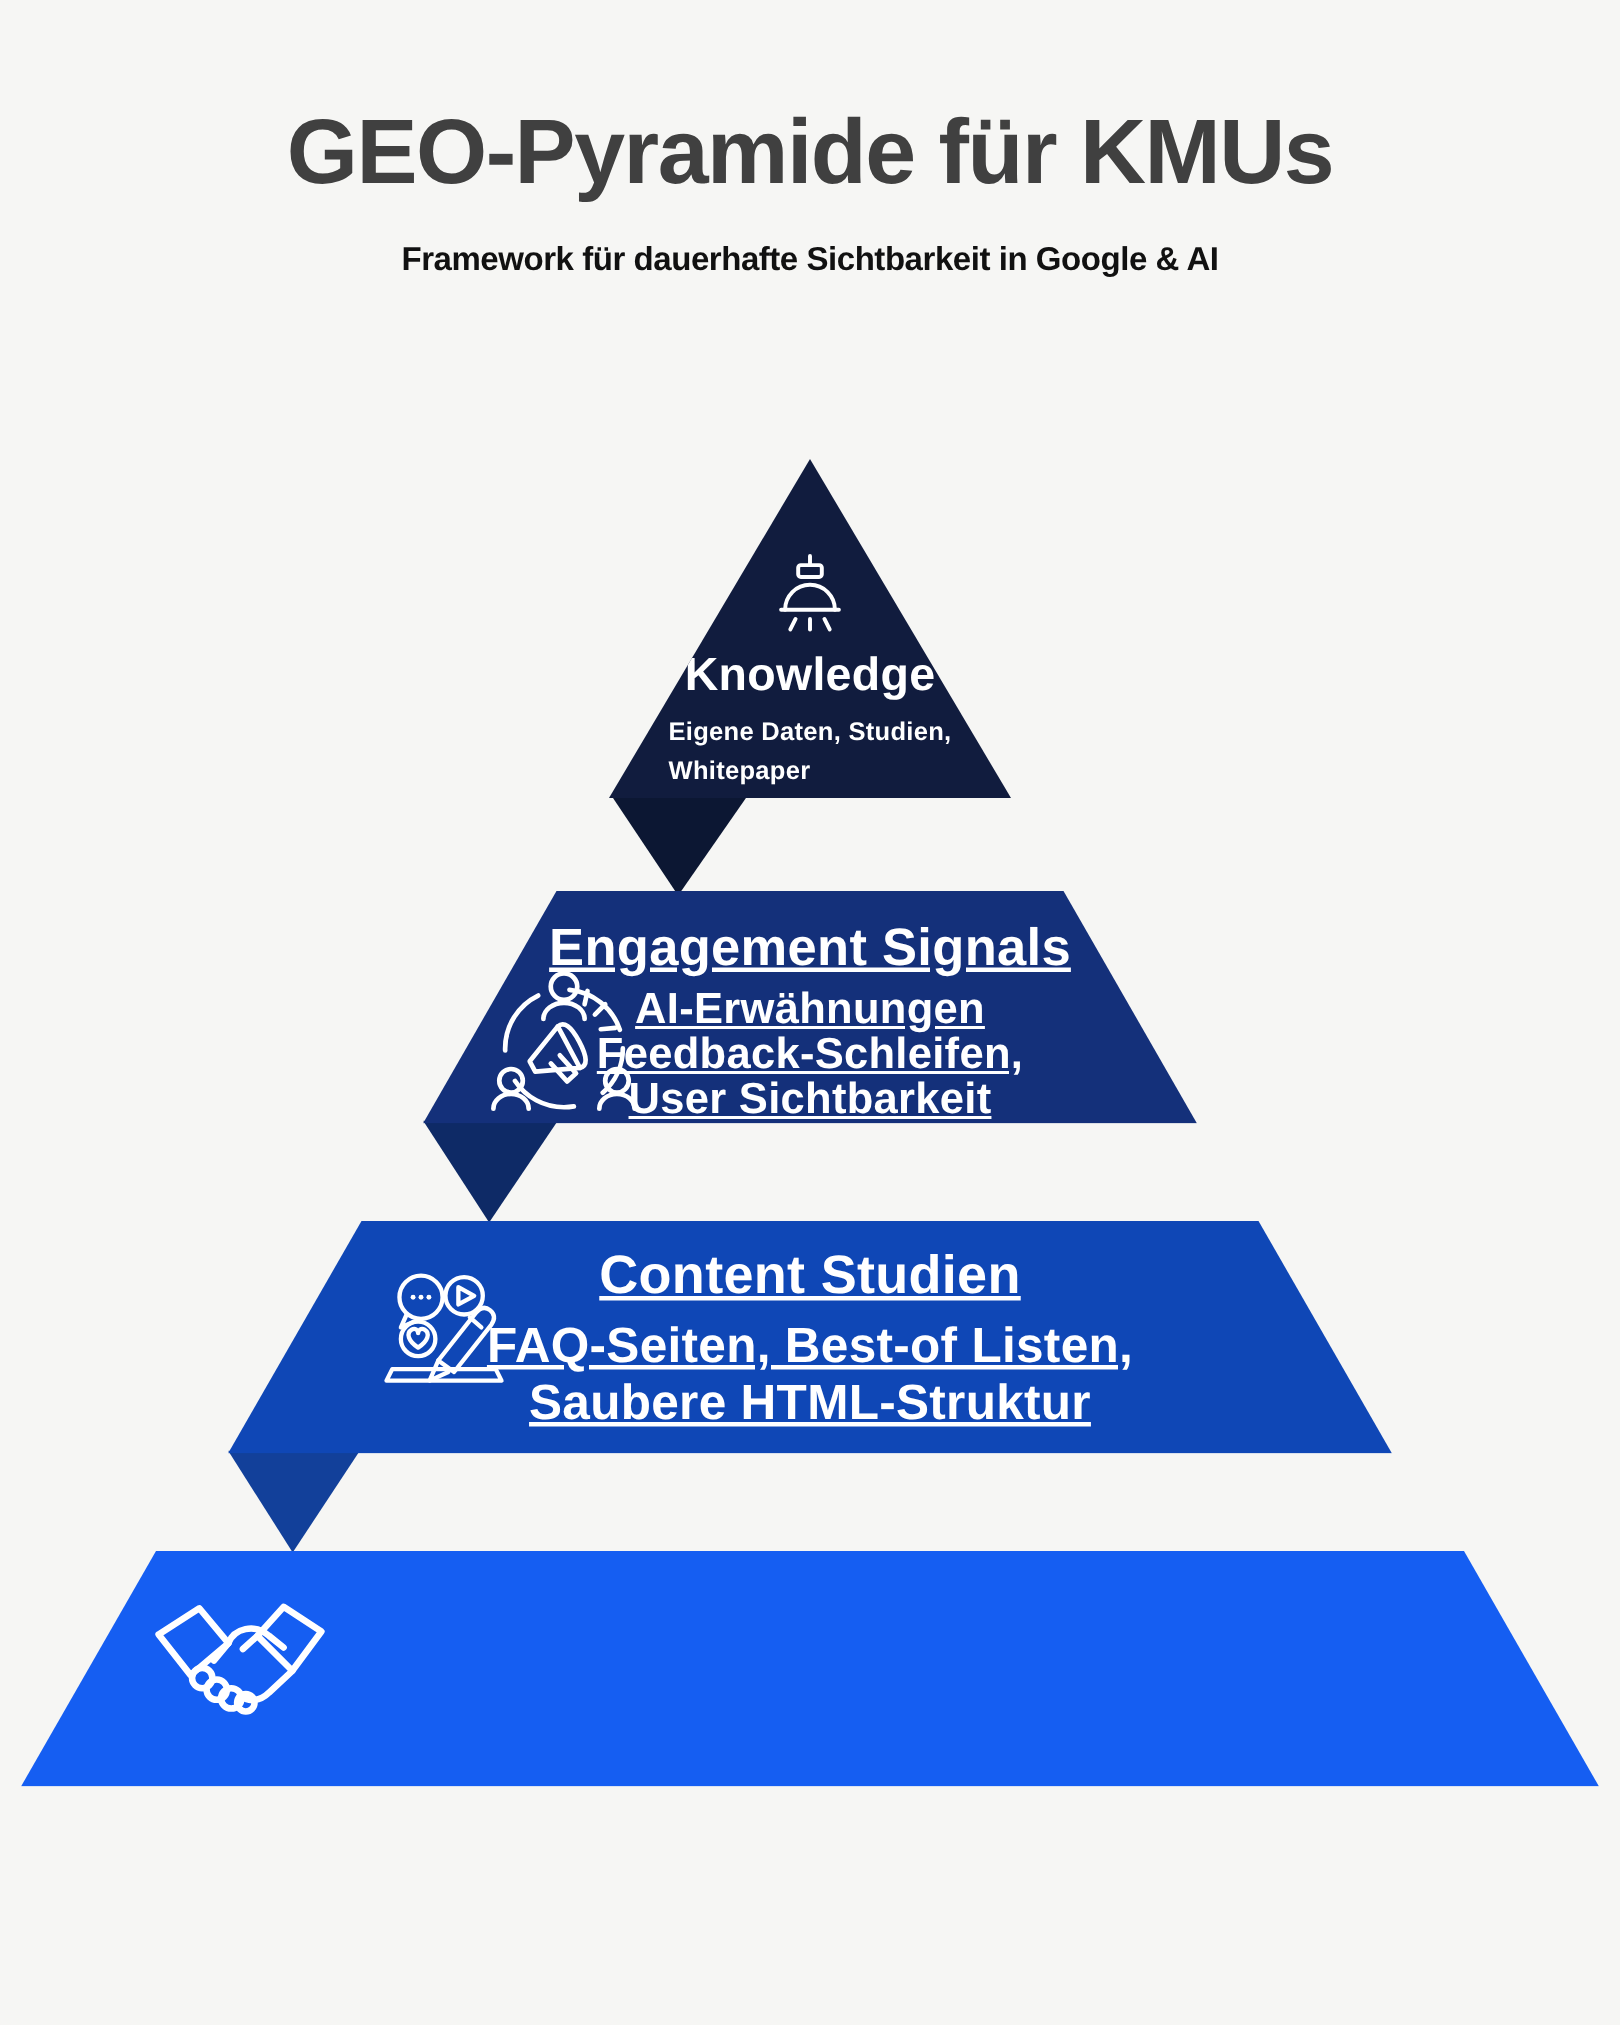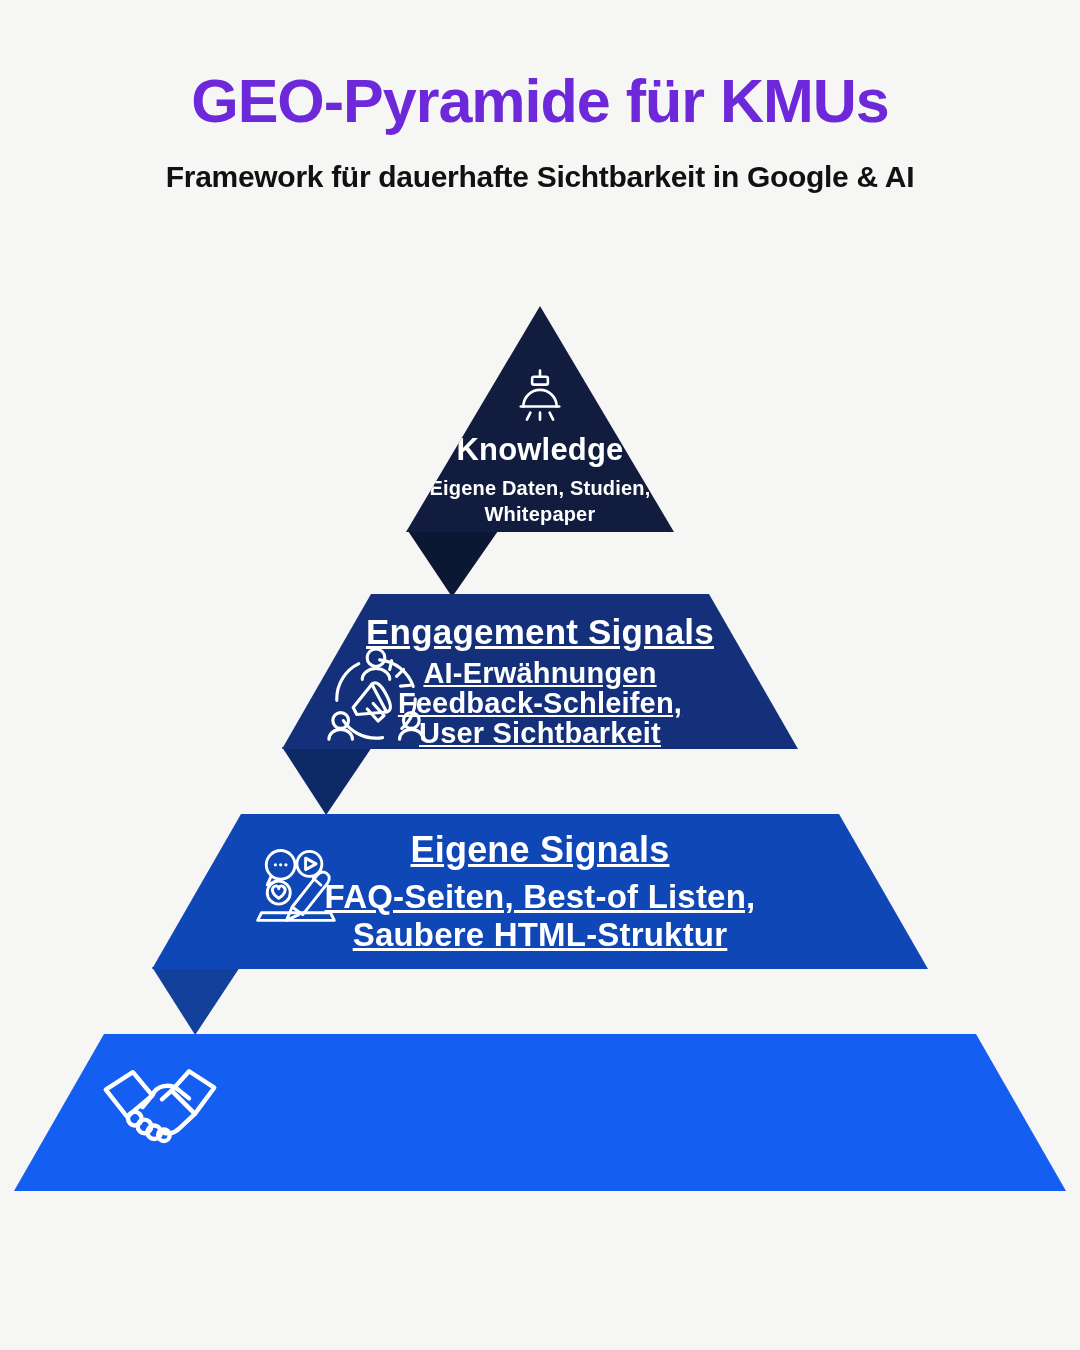--- a/index.html
+++ b/index.html
@@ -8,45 +8,45 @@
     width:1080px;height:1350px;
     background:#f6f6f4;
     font-family:"Liberation Sans", sans-serif;
     overflow:hidden;
   }
   
   .header{position:absolute;top:0;left:0;width:100%;text-align:center;}
   .title{
     margin:0;padding-top:66px;
     font-size:61px;font-weight:800;letter-spacing:-1px;
-    color:#6d28d9;
+    color:#404040;
   }
   .subtitle{
     margin:0;padding-top:24px;
-    font-size:30px;font-weight:700;letter-spacing:-0.3px;
+    font-size:22px;font-weight:700;letter-spacing:-0.3px;
     color:#111111;
   }
   
   .band{position:absolute;color:#ffffff;}
   .fold{position:absolute;}
   .band-text{position:absolute;left:0;right:0;text-align:center;text-decoration:underline;}
   .band-title{font-weight:800;letter-spacing:0.2px;}
   .band-line{font-weight:600;letter-spacing:0.2px;}
   .band-icon{position:absolute;}
   svg{display:block;}
 
   
   .band-knowledge{
     left:398px;top:304px;width:284px;height:229px;
     clip-path:polygon(142px 2px,276px 228px,8px 228px);
     display:flex;flex-direction:column;align-items:center;
   }
   .band-knowledge .band-icon{position:static;margin-top:64px;}
   .band-knowledge .band-title{font-size:31px;margin-top:8px;}
-  .band-knowledge .k-lines{margin-top:7px;font-size:20px;line-height:26px;font-weight:600;text-align:center;}
+  .band-knowledge .k-lines{margin-top:7px;font-size:17px;line-height:26px;font-weight:600;}
   .fold-1{left:408px;top:531px;width:90px;height:66px;clip-path:polygon(0 0,100% 0,49% 100%);}
 
   
   .band-engagement{left:282px;top:594px;width:516px;height:155px;
     clip-path:polygon(89px 0,427px 0,516px 155px,0 155px);}
   .band-engagement .band-title{font-size:35px;margin-top:18px;}
   .band-engagement .band-line{font-size:29px;line-height:30px;}
   .band-engagement .e-lines{margin-top:6px;}
   .band-engagement .band-icon{left:43px;top:50px;}
   .fold-2{left:282px;top:747px;width:90px;height:68px;clip-path:polygon(0 0,100% 0,49% 100%);}
@@ -143,21 +143,21 @@
         <circle cx="62" cy="27" r="13"></circle>
         <path d="M58 21 l11 6 -11 6 Z"></path>
         <circle cx="30" cy="57" r="12"></circle>
         <path d="M30 63 c-7 -4.5 -8.5 -10 -4.5 -12.5 c2.5 -1.5 4.5 0.5 4.5 2.5 c0 -2 2 -4 4.5 -2.5 c4 2.5 2.5 8 -4.5 12.5 Z"></path>
         <path d="M44 72 L70 39 Q75 33 80 37 Q85 41 81 47 L55 80 Z"></path>
         <path d="M44 72 L38 86 L51 80"></path>
         <line x1="66" y1="42" x2="74" y2="49"></line>
       </svg>
     </span>
     <div class="band-text">
-      <div class="band-title">Eigene Signals</div>
+      <div class="band-title">Content Studien</div>
       <div class="c-lines">
         <div class="band-line">FAQ-Seiten, Best-of Listen,</div>
         <div class="band-line">Saubere HTML-Struktur</div>
       </div>
     </div>
   </div>
 
   <div class="band band-trust" style="background-color: rgb(21, 94, 242);">
     <span class="band-icon">
       <svg width="124" height="102" viewBox="0 0 128 104" fill="none" stroke="#ffffff" stroke-width="4.5" stroke-linecap="round" stroke-linejoin="round">

